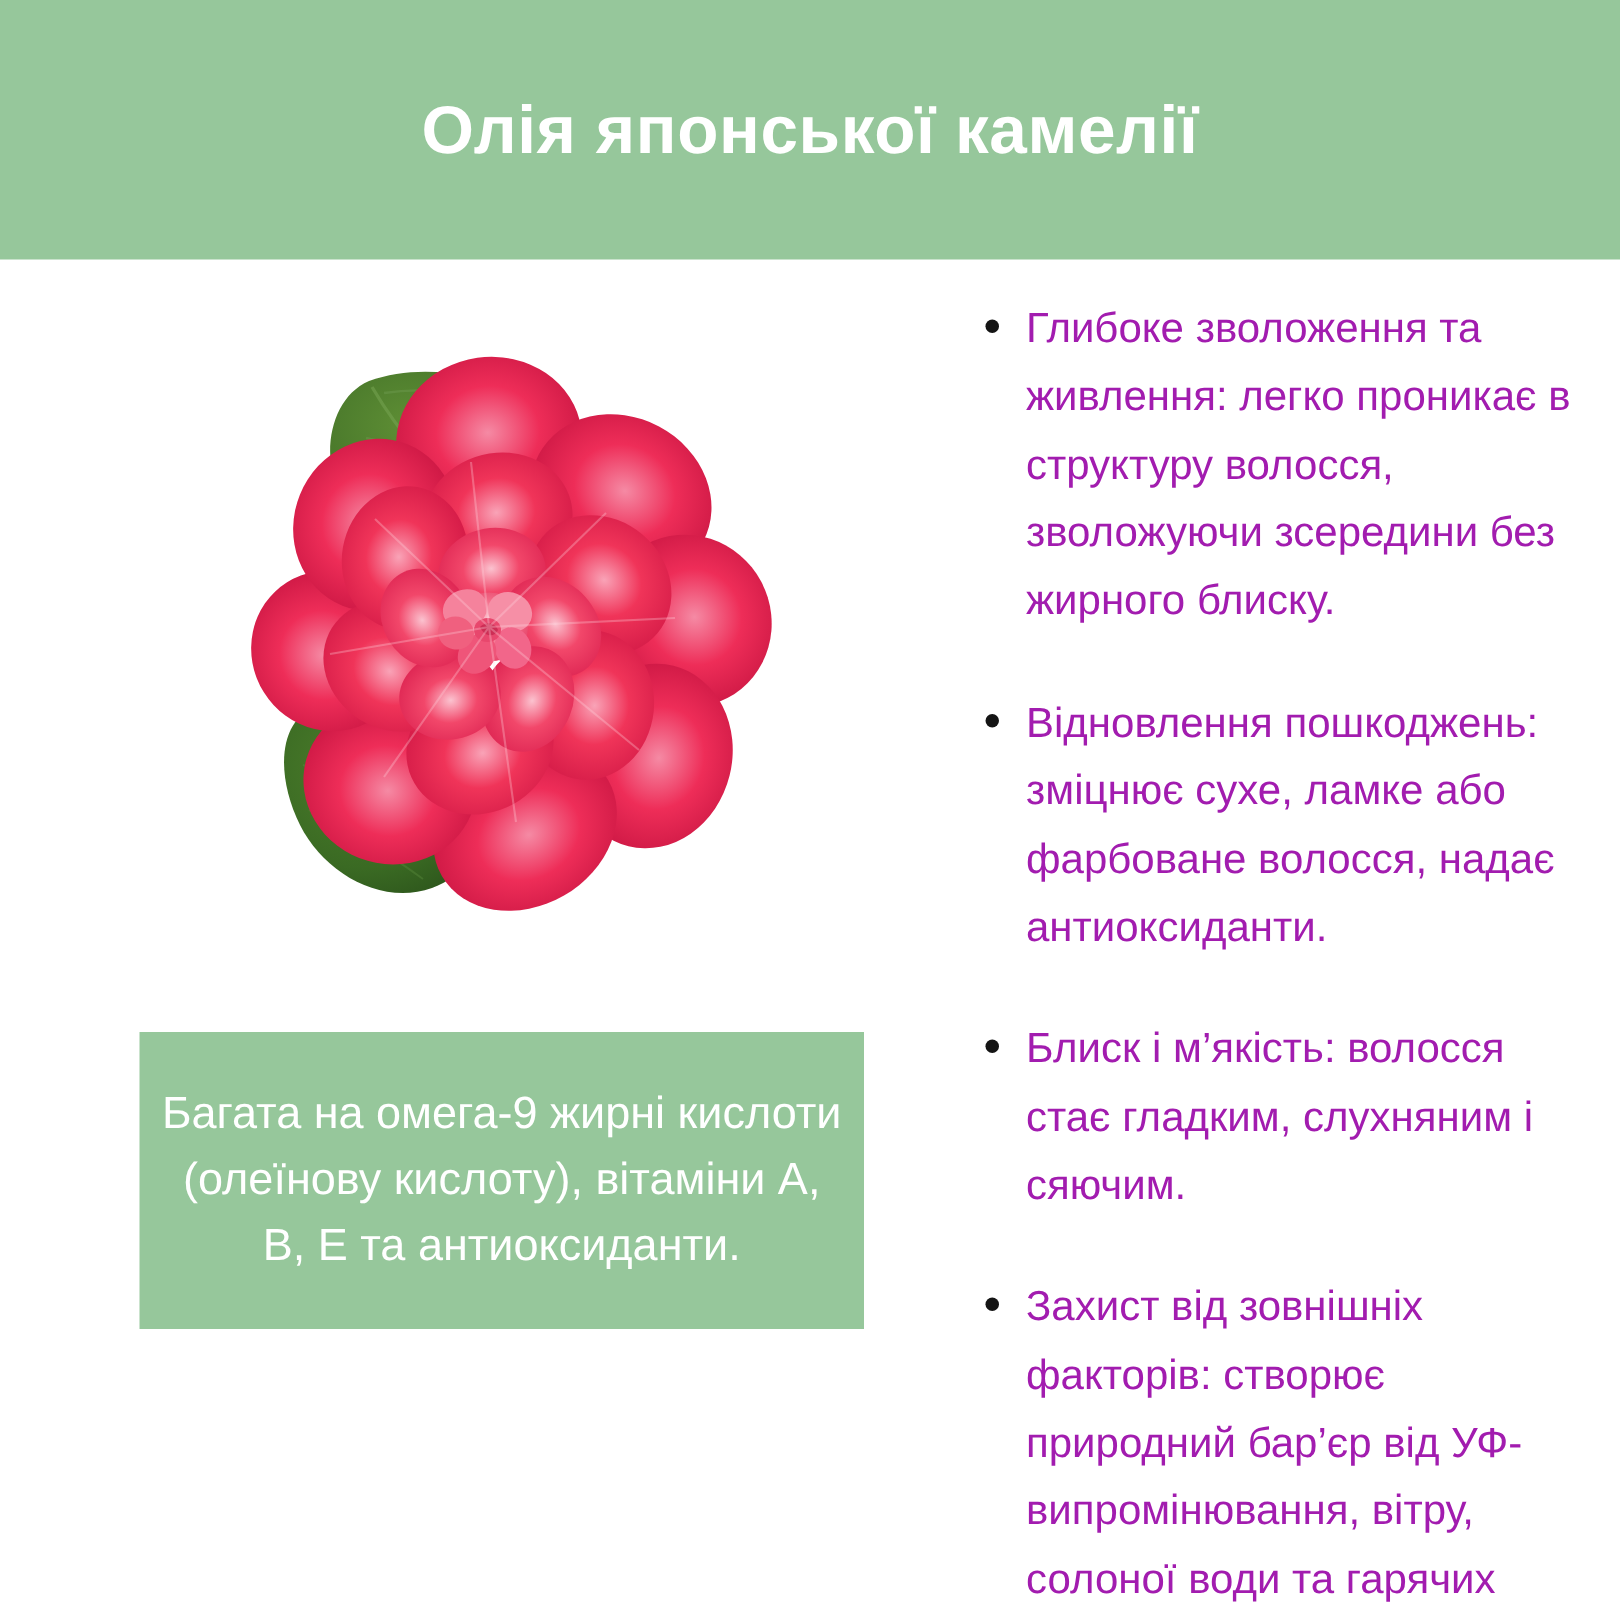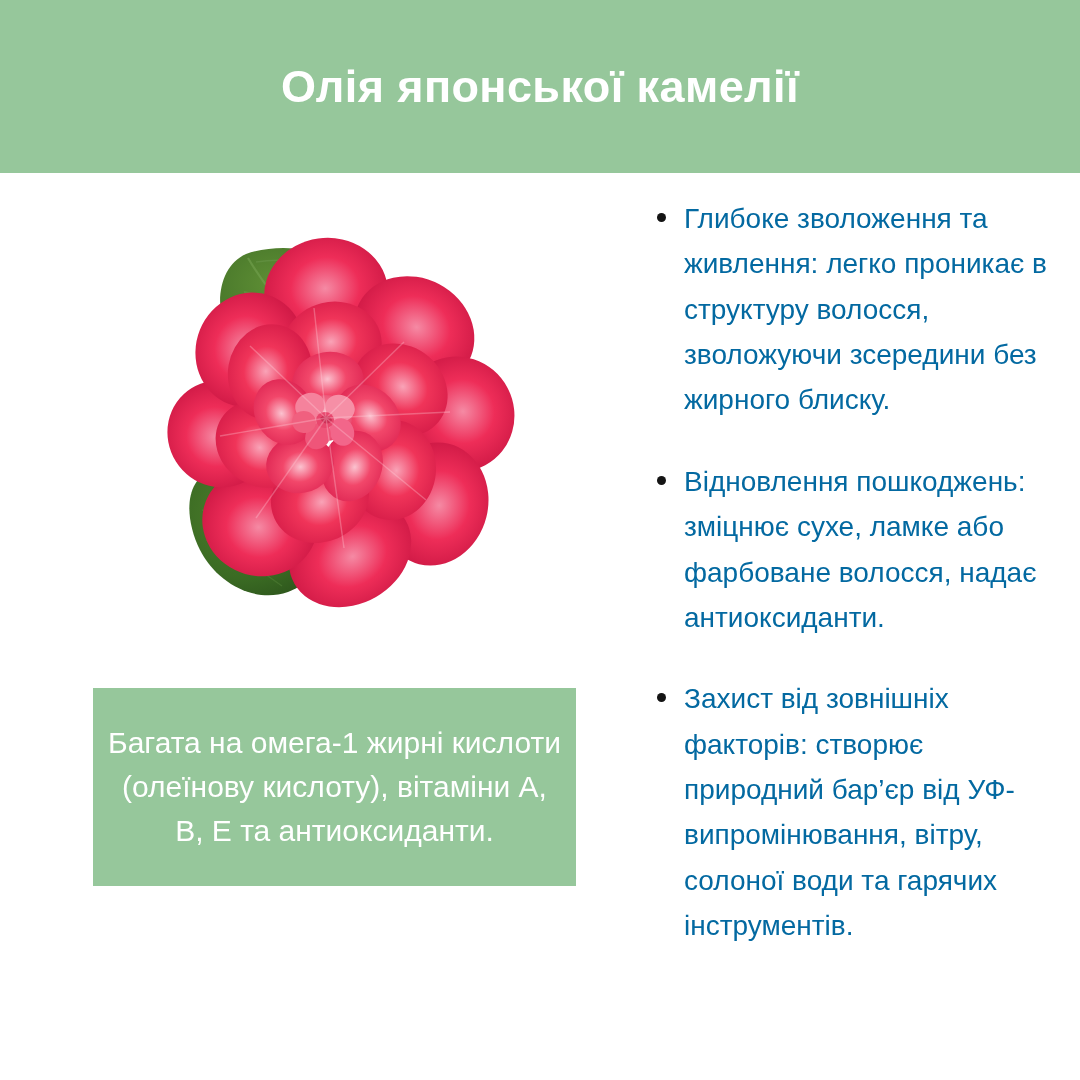--- a/index.html
+++ b/index.html
@@ -80,21 +80,21 @@
     top: 196px;
     width: 400px;
     margin: 0;
     padding: 0;
     list-style: none;
   }
   .benefit-item {
     position: relative;
     padding-left: 32px;
     margin-bottom: 36px;
-    color: #0369a1;
+    color: #a21caf;
     font-size: 28px;
     font-weight: 300;
     line-height: 1.62;
     text-align: left;
   }
   .benefit-item:last-child { margin-bottom: 0; }
   .bullet-dot {
     position: absolute;
     left: 5px;
     top: 17px;
@@ -209,31 +209,35 @@
         <path d="M198 196 L298 278"></path>
         <path d="M198 196 L216 326"></path>
         <path d="M198 196 L128 296"></path>
         <path d="M198 196 L92 214"></path>
         <path d="M198 196 L122 124"></path>
       </g>
     </svg>
   </div>
 
   <div id="callout-box">
-    <p id="callout-text">Багата на омега-1 жирні кислоти (олеїнову кислоту), вітаміни А, В, Е та антиоксиданти.</p>
+    <p id="callout-text">Багата на омега-9 жирні кислоти (олеїнову кислоту), вітаміни А, В, Е та антиоксиданти.</p>
   </div>
 
   <ul id="benefits-list">
     <li class="benefit-item">
       <span class="bullet-dot"></span>
       <span>Глибоке зволоження та живлення: легко проникає в структуру волосся, зволожуючи зсередини без жирного блиску.</span>
     </li>
     <li class="benefit-item">
       <span class="bullet-dot"></span>
       <span>Відновлення пошкоджень: зміцнює сухе, ламке або фарбоване волосся, надає антиоксиданти.</span>
     </li>
     <li class="benefit-item">
       <span class="bullet-dot"></span>
+      <span>Блиск і м’якість: волосся стає гладким, слухняним і сяючим.</span>
+    </li>
+    <li class="benefit-item">
+      <span class="bullet-dot"></span>
       <span>Захист від зовнішніх факторів: створює природний бар’єр від УФ-випромінювання, вітру, солоної води та гарячих інструментів.</span>
     </li>
   </ul>
 
 </div>
 
 </body></html>

